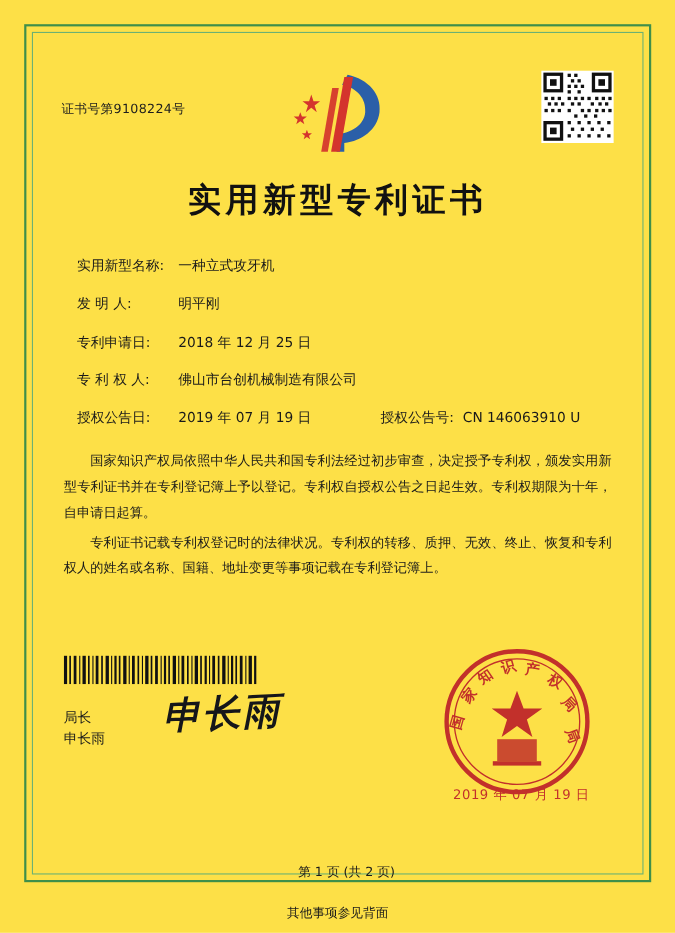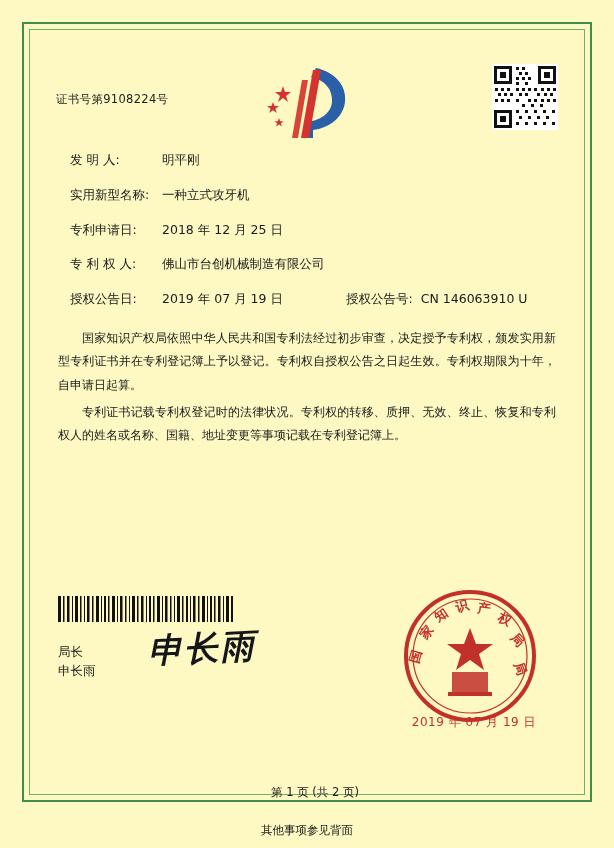--- a/index.html
+++ b/index.html
@@ -11,21 +11,21 @@
     width: 614px;
     height: 848px;
     font-family: "DejaVu Sans", "Liberation Sans", sans-serif;
     color: #1a1a1a;
     overflow: hidden;
   }
   .page {
     position: relative;
     width: 614px;
     height: 848px;
-    background: #fef9c3;
+    background: #fde047;
     box-sizing: border-box;
   }
   
   .border-outer {
     position: absolute;
     left: 22px;
     top: 22px;
     right: 22px;
     bottom: 46px;
     border: 2px solid #3f8f4a;
@@ -292,31 +292,32 @@
             <rect x="24" y="58" width="3" height="3"></rect>
               <rect x="33" y="58" width="3" height="3"></rect>
               <rect x="42" y="58" width="3" height="3"></rect>
               <rect x="51" y="58" width="3" height="3"></rect>
               <rect x="60" y="58" width="3" height="3"></rect>
           </g>
         </svg>
       </div>
     </div>
 
+    <div class="title">实用新型专利证书</div>
 
     <div class="fields">
+
+      <div class="field">
+        <div class="field-label">实用新型名称:</div>
+        <div class="field-value">一种立式攻牙机</div>
+      </div>
 
       <div class="field">
         <div class="field-label">发 明 人:</div>
         <div class="field-value">明平刚</div>
-      </div>
-
-      <div class="field">
-        <div class="field-label">实用新型名称:</div>
-        <div class="field-value">一种立式攻牙机</div>
       </div>
 
 
       <div class="field">
         <div class="field-label">专利申请日:</div>
         <div class="field-value">2018 年 12 月 25 日</div>
       </div>
 
       <div class="field">
         <div class="field-label">专 利 权 人:</div>

